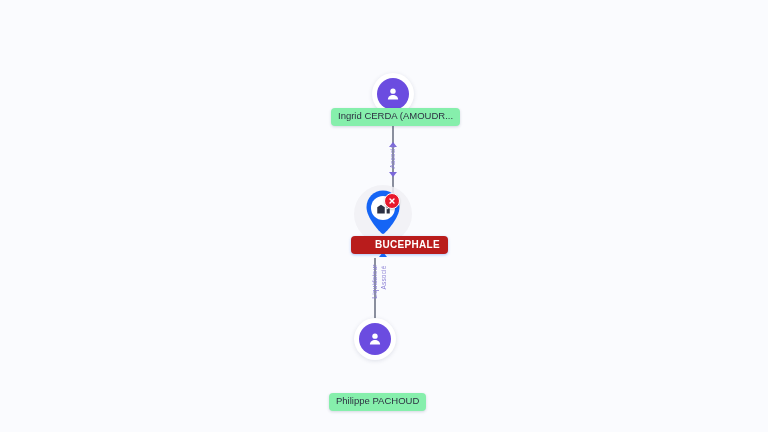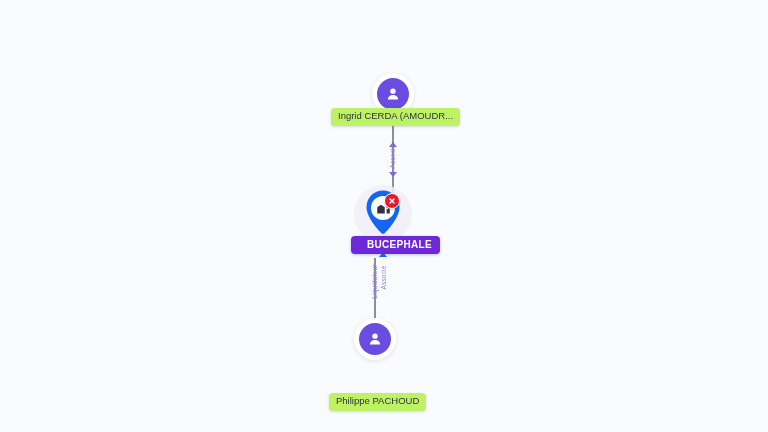--- a/index.html
+++ b/index.html
@@ -81,21 +81,21 @@
     border-radius: 50%;
     background: #6b4ce0;
     display: flex;
     align-items: center;
     justify-content: center;
   }
   .avatar-circle svg { display: block; }
 
   .node-label {
     position: absolute;
-    background: #bef264;
+    background: #86efac;
     border-radius: 4px;
     box-shadow: 0 1px 3px rgba(40,50,90,0.18);
     font-size: 9.5px;
     color: #2d3142;
     padding: 3px 7px 4px 7px;
     white-space: nowrap;
     line-height: 1.15;
     text-align: center;
   }
 
@@ -146,26 +146,26 @@
     border: 1.5px solid #ffffff;
     display: flex;
     align-items: center;
     justify-content: center;
     box-shadow: 0 1px 2px rgba(0,0,0,0.2);
   }
   .status-badge svg { display: block; }
 
   .selected-label {
     position: absolute;
-    background: #6d28d9;
+    background: #b91c1c;
     border-radius: 4px;
     font-size: 10px;
     font-weight: bold;
     color: #ffffff;
-    padding: 3px 8px 4px 16px;
+    padding: 3px 8px 4px 24px;
     white-space: nowrap;
     letter-spacing: 0.3px;
     box-shadow: 0 1px 3px rgba(21,101,245,0.35);
   }
 </style>
 </head>
 <body style="background: rgb(250, 251, 254);">
 
 <div id="graph-canvas">
 

